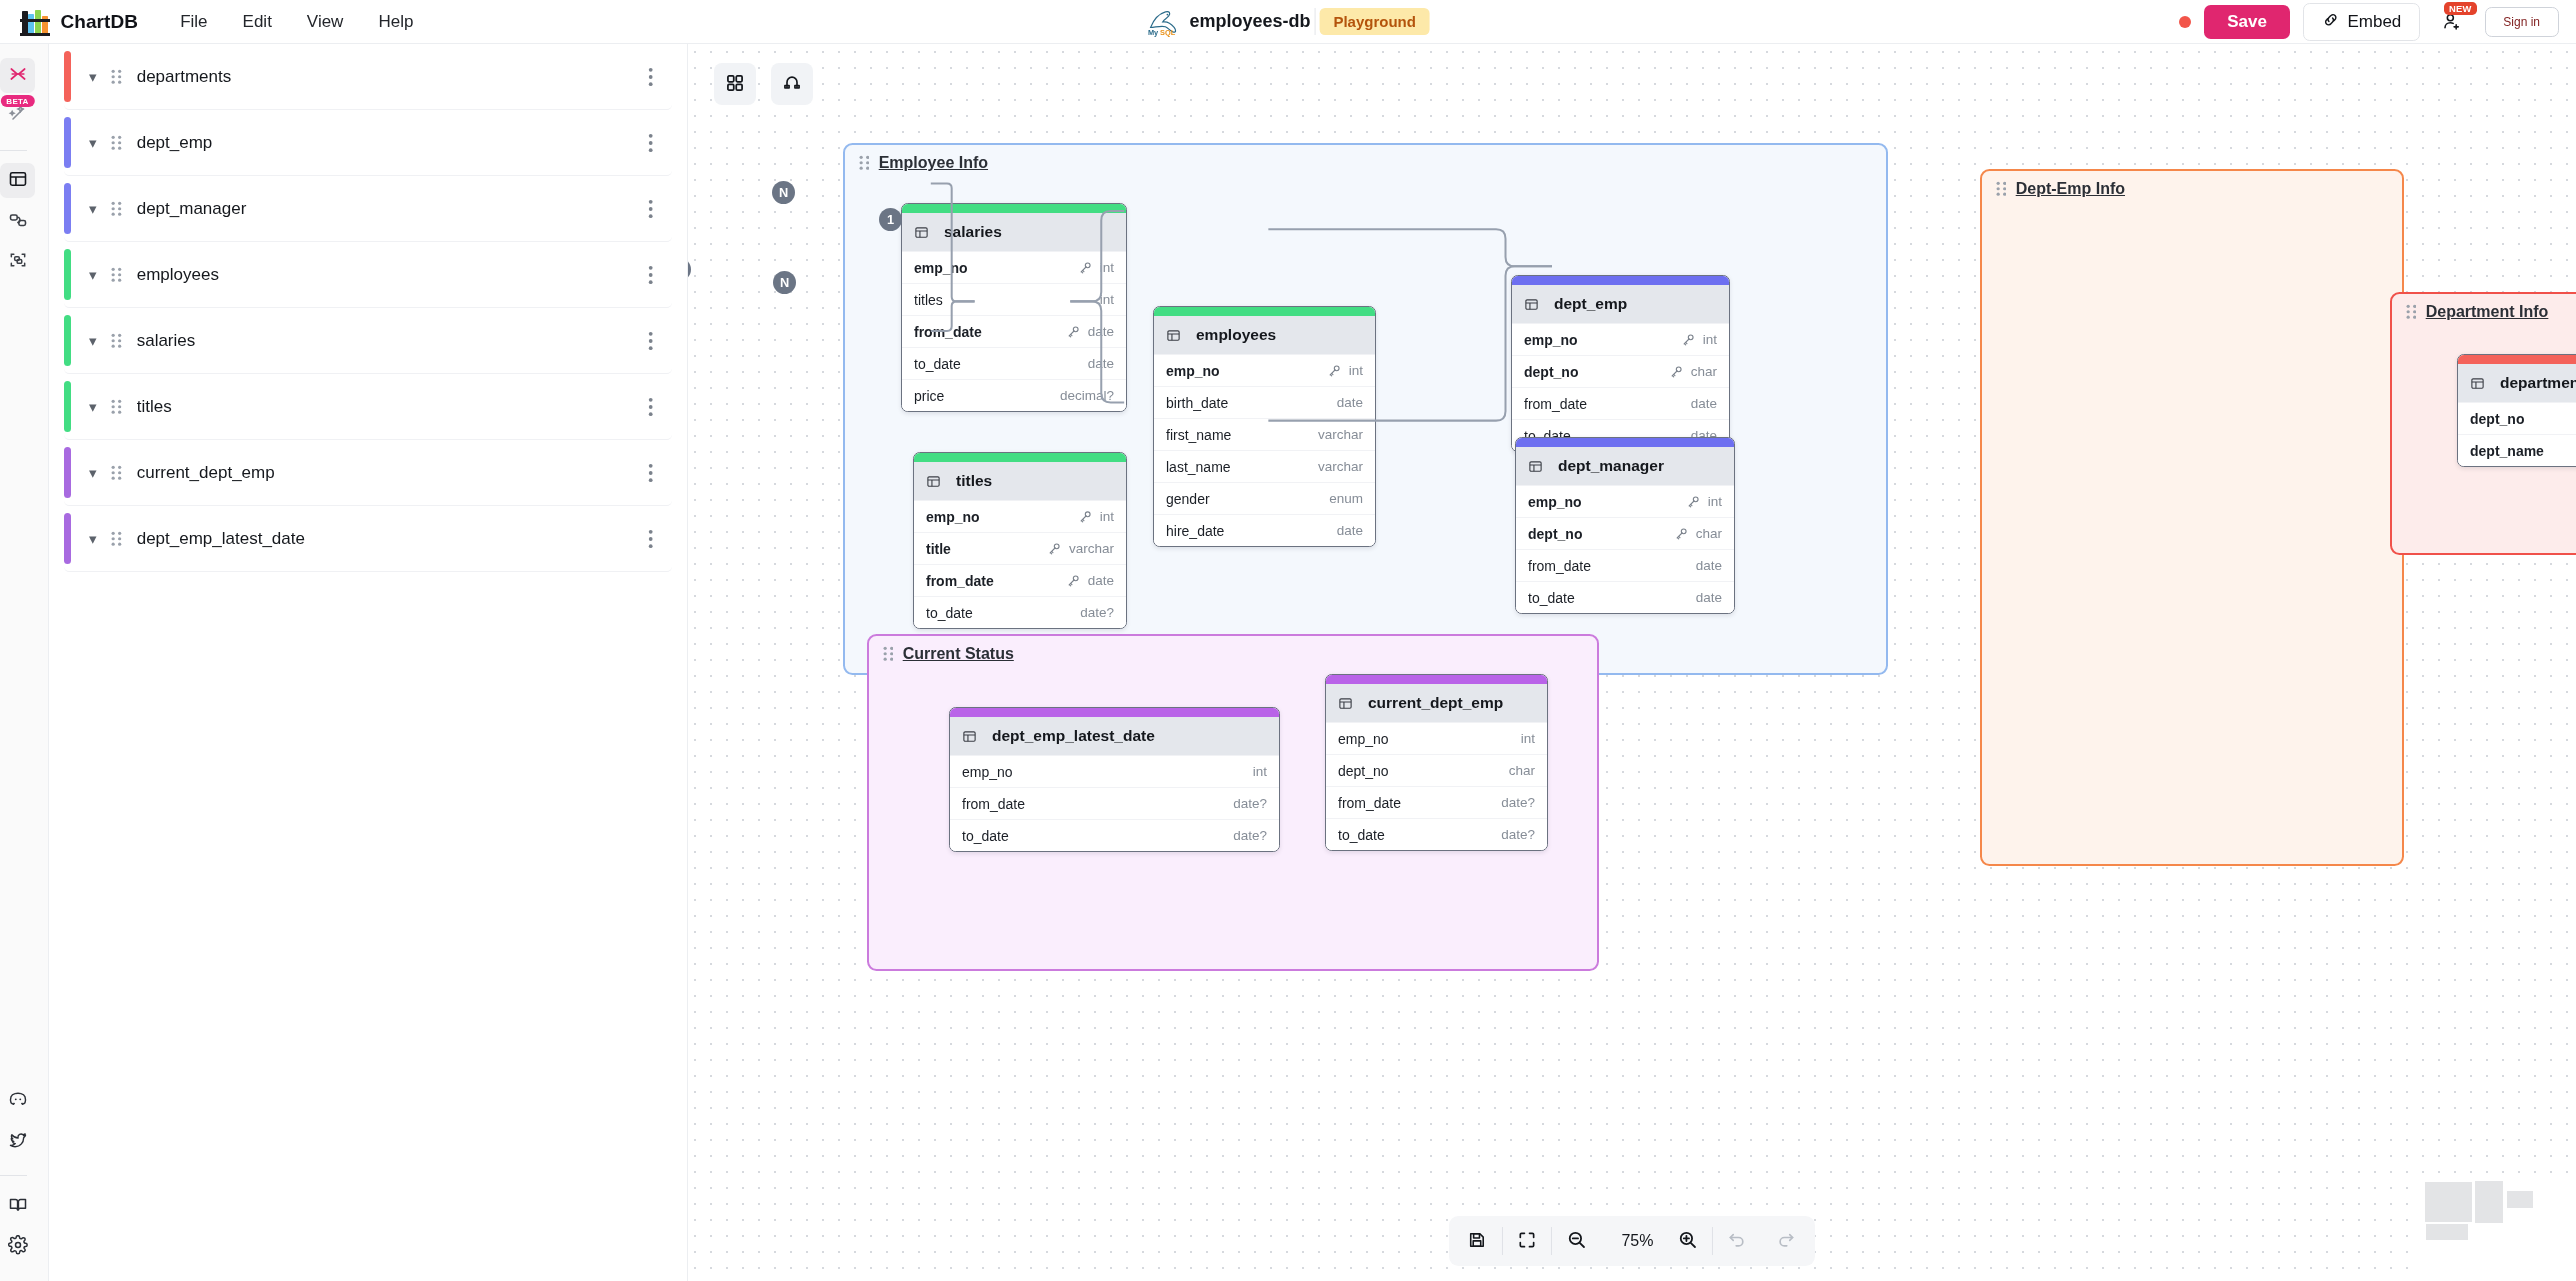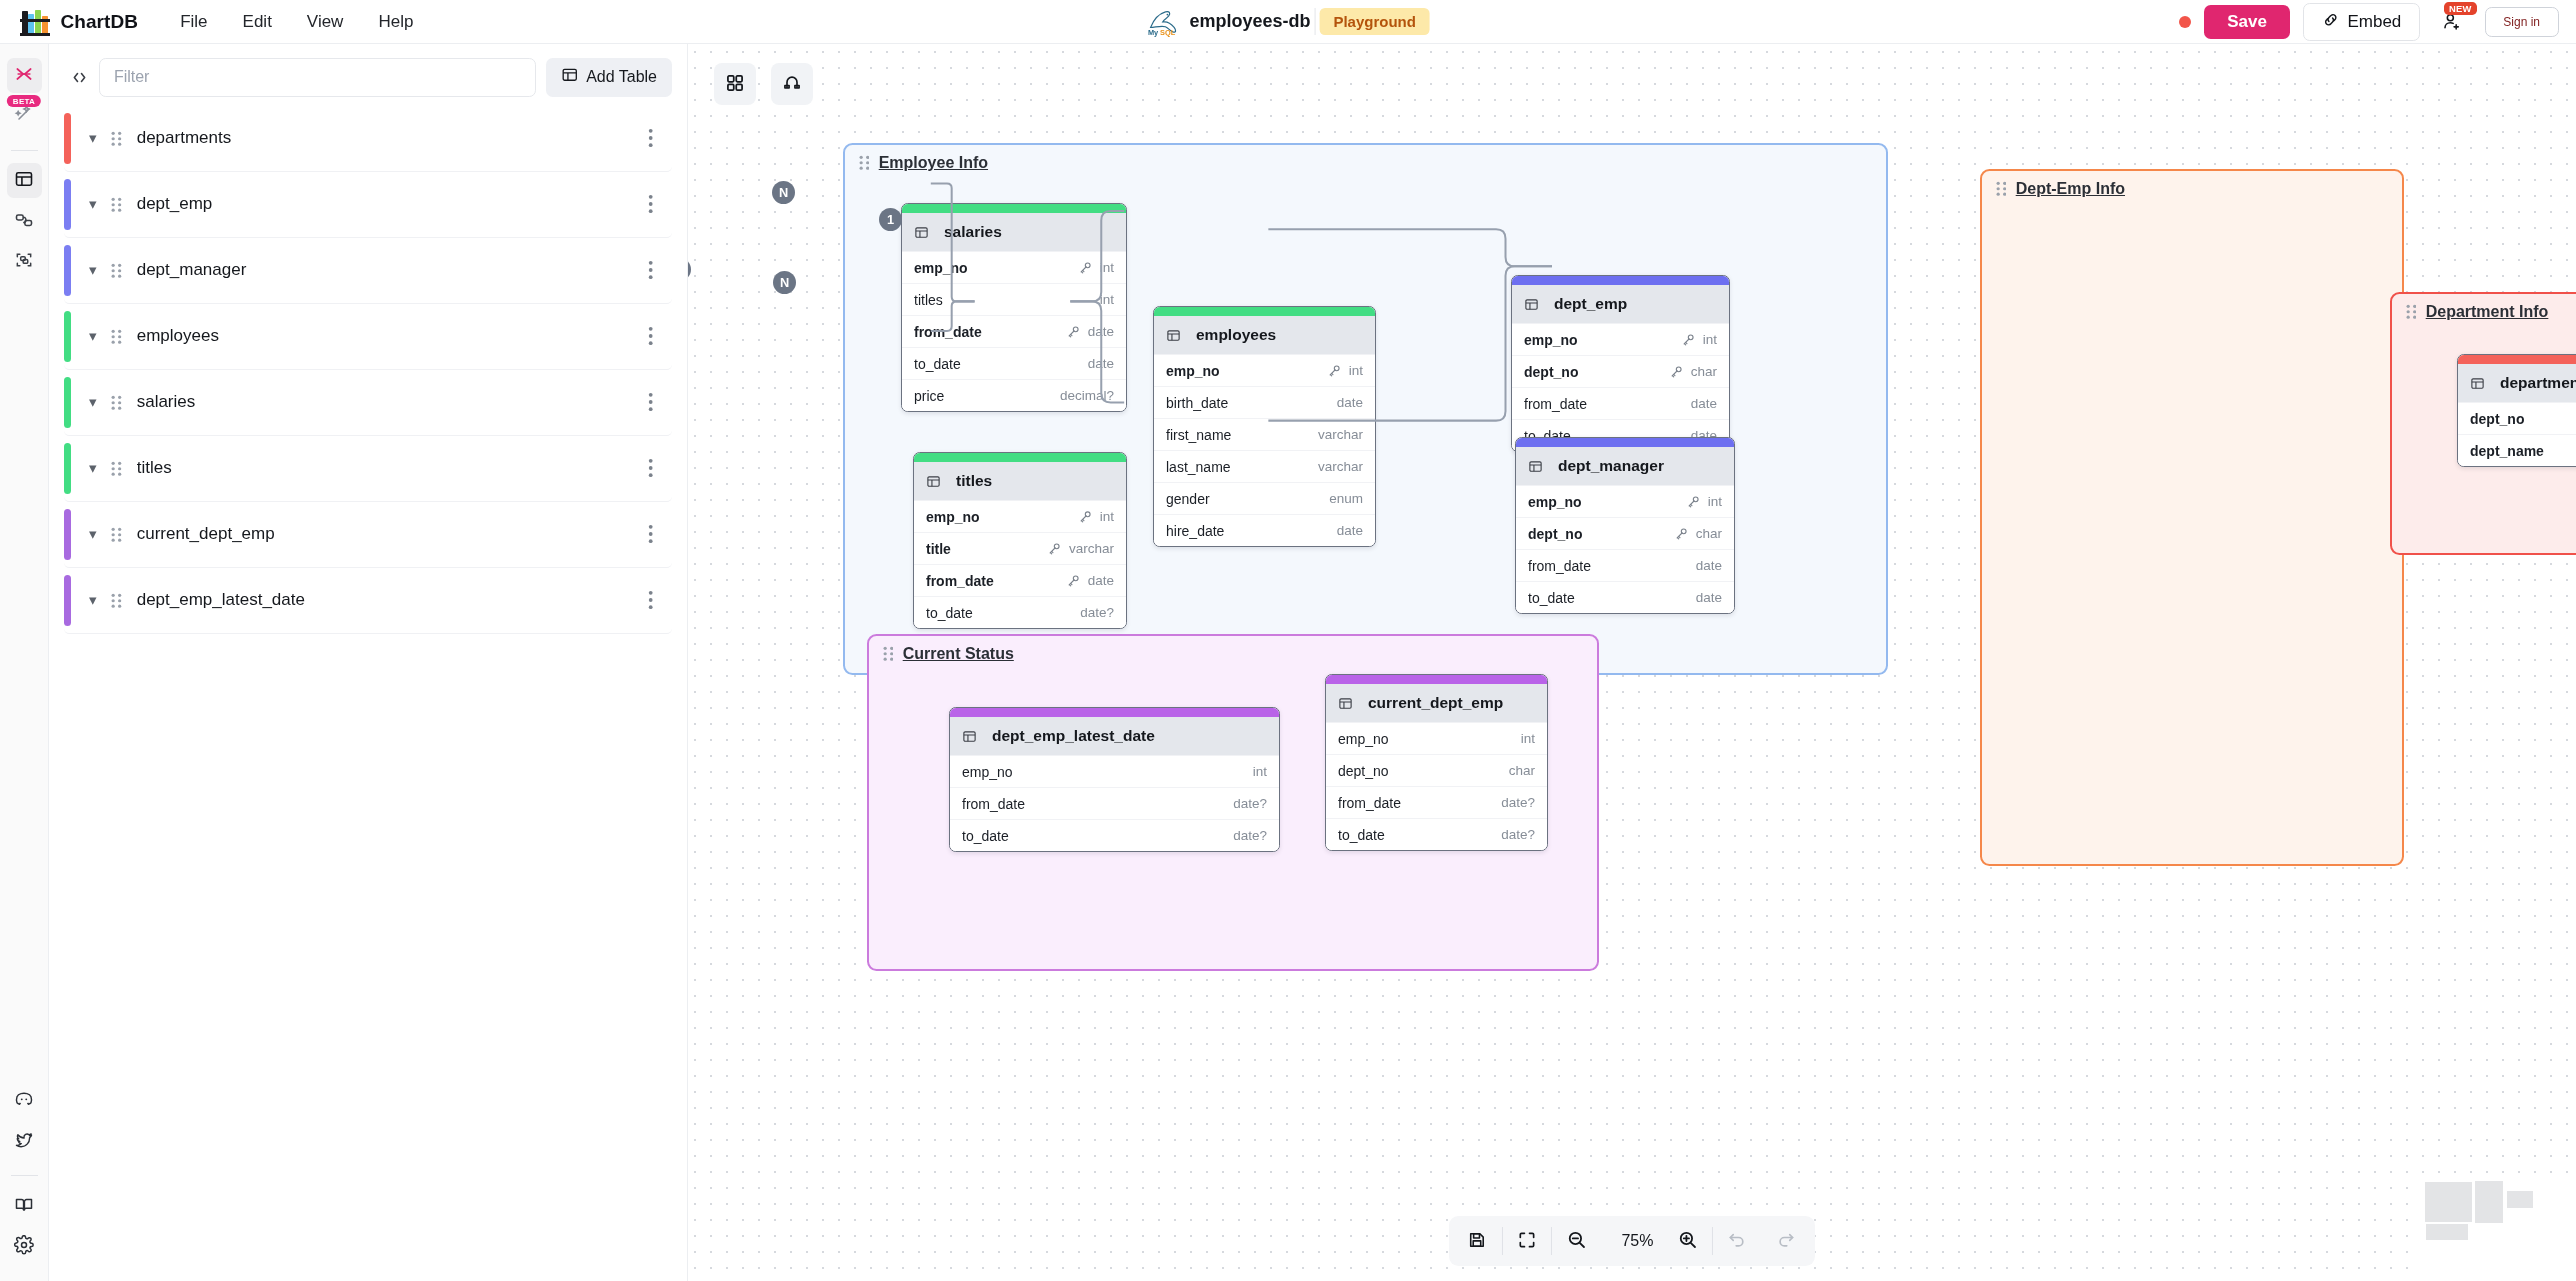--- a/index.html
+++ b/index.html
@@ -64,21 +64,21 @@
   }
   .btn-signin {
     background: #fff; color: #7f1d1d; font-size: 12px; font-weight: 500;
     padding: 6.7px 17.5px; border-radius: 6.7px; border: 0.7px solid #cfd3da; cursor: pointer;
   }
 
   
   .rail {
     position: absolute; left: 0; top: 44px; width: 49px; height: 1237px;
     background: #fafafa; border-right: 0.7px solid #eceef1;
-    display: flex; flex-direction: column; align-items: center; padding-top: 13.5px; z-index: 40;
+    display: flex; flex-direction: column; padding-top: 13.5px; z-index: 40;
   }
   .rail-btn {
     width: 35px; height: 35px; border-radius: 6.7px; margin-bottom: 5.4px;
     display: flex; align-items: center; justify-content: center; cursor: pointer; position: relative;
   }
   .rail-btn.active { background: #ededef; }
   .rail-divider { width: 27px; height: 0.7px; background: #e2e4e8; margin: 12px 0; }
   .beta-pill {
     position: absolute; top: -2.7px; left: 50%; transform: translateX(-50%);
     background: #e82a7f; color: #fff; font-size: 8px; font-weight: 700;
@@ -331,38 +331,20 @@
     <span>
       <svg width="20" height="20" viewBox="0 0 24 24" fill="none" stroke="#2b2f36" stroke-width="1.8">
         <circle cx="12" cy="12" r="3"></circle>
         <path d="M19.4 14.5a1.7 1.7 0 0 0 .3 1.9l.1.1a2 2 0 1 1-2.8 2.8l-.1-.1a1.7 1.7 0 0 0-1.9-.3 1.7 1.7 0 0 0-1 1.5v.2a2 2 0 1 1-4 0v-.1a1.7 1.7 0 0 0-1.1-1.5 1.7 1.7 0 0 0-1.9.3l-.1.1a2 2 0 1 1-2.8-2.8l.1-.1a1.7 1.7 0 0 0 .3-1.9 1.7 1.7 0 0 0-1.5-1H2.8a2 2 0 0 1 0-4h.1a1.7 1.7 0 0 0 1.5-1.1 1.7 1.7 0 0 0-.3-1.9l-.1-.1a2 2 0 1 1 2.8-2.8l.1.1a1.7 1.7 0 0 0 1.9.3h.1a1.7 1.7 0 0 0 1-1.5V2.8a2 2 0 1 1 4 0v.1a1.7 1.7 0 0 0 1 1.5 1.7 1.7 0 0 0 1.9-.3l.1-.1a2 2 0 1 1 2.8 2.8l-.1.1a1.7 1.7 0 0 0-.3 1.9v.1a1.7 1.7 0 0 0 1.5 1h.2a2 2 0 0 1 0 4h-.1a1.7 1.7 0 0 0-1.5 1z"></path>
       </svg>
     </span>
   </div>
 </div>
 
 <div class="sidebar">
-  <div class="sb-toolbar">
-    <div class="code-toggle">
-      <svg width="19" height="19" viewBox="0 0 24 24" fill="none" stroke="#3b3f46" stroke-width="2" stroke-linecap="round" stroke-linejoin="round">
-        <path d="M9.5 7L5.5 12l4 5"></path>
-          <path d="M14.5 7l4 5-4 5"></path>
-      </svg>
-    </div>
-    <input class="filter-input" type="text" placeholder="Filter" style="">
-    <button class="add-table-btn">
-      <span>
-        <svg width="17.5" height="17.5" viewBox="0 0 24 24" fill="none" stroke="#16191e" stroke-width="1.8">
-          <rect x="3" y="4.5" width="18" height="15" rx="2"></rect>
-            <path d="M3 9.5h18M9.5 9.5v10"></path>
-        </svg>
-      </span>
-      <span>Add Table</span>
-    </button>
-  </div>
   <div class="tbl-list" id="tbl-list">
       <div class="tbl-row">
         <div class="tbl-accent" style="background:#f4625a"></div>
         <div class="chev">▾</div>
         <div class="grip"><svg width="10.8" height="17.5" viewBox="0 0 10 16" fill="currentColor">
             <circle cx="2" cy="3" r="1.5"></circle>
             <circle cx="8" cy="3" r="1.5"></circle>
             <circle cx="2" cy="8" r="1.5"></circle>
             <circle cx="8" cy="8" r="1.5"></circle>
             <circle cx="2" cy="13" r="1.5"></circle>

